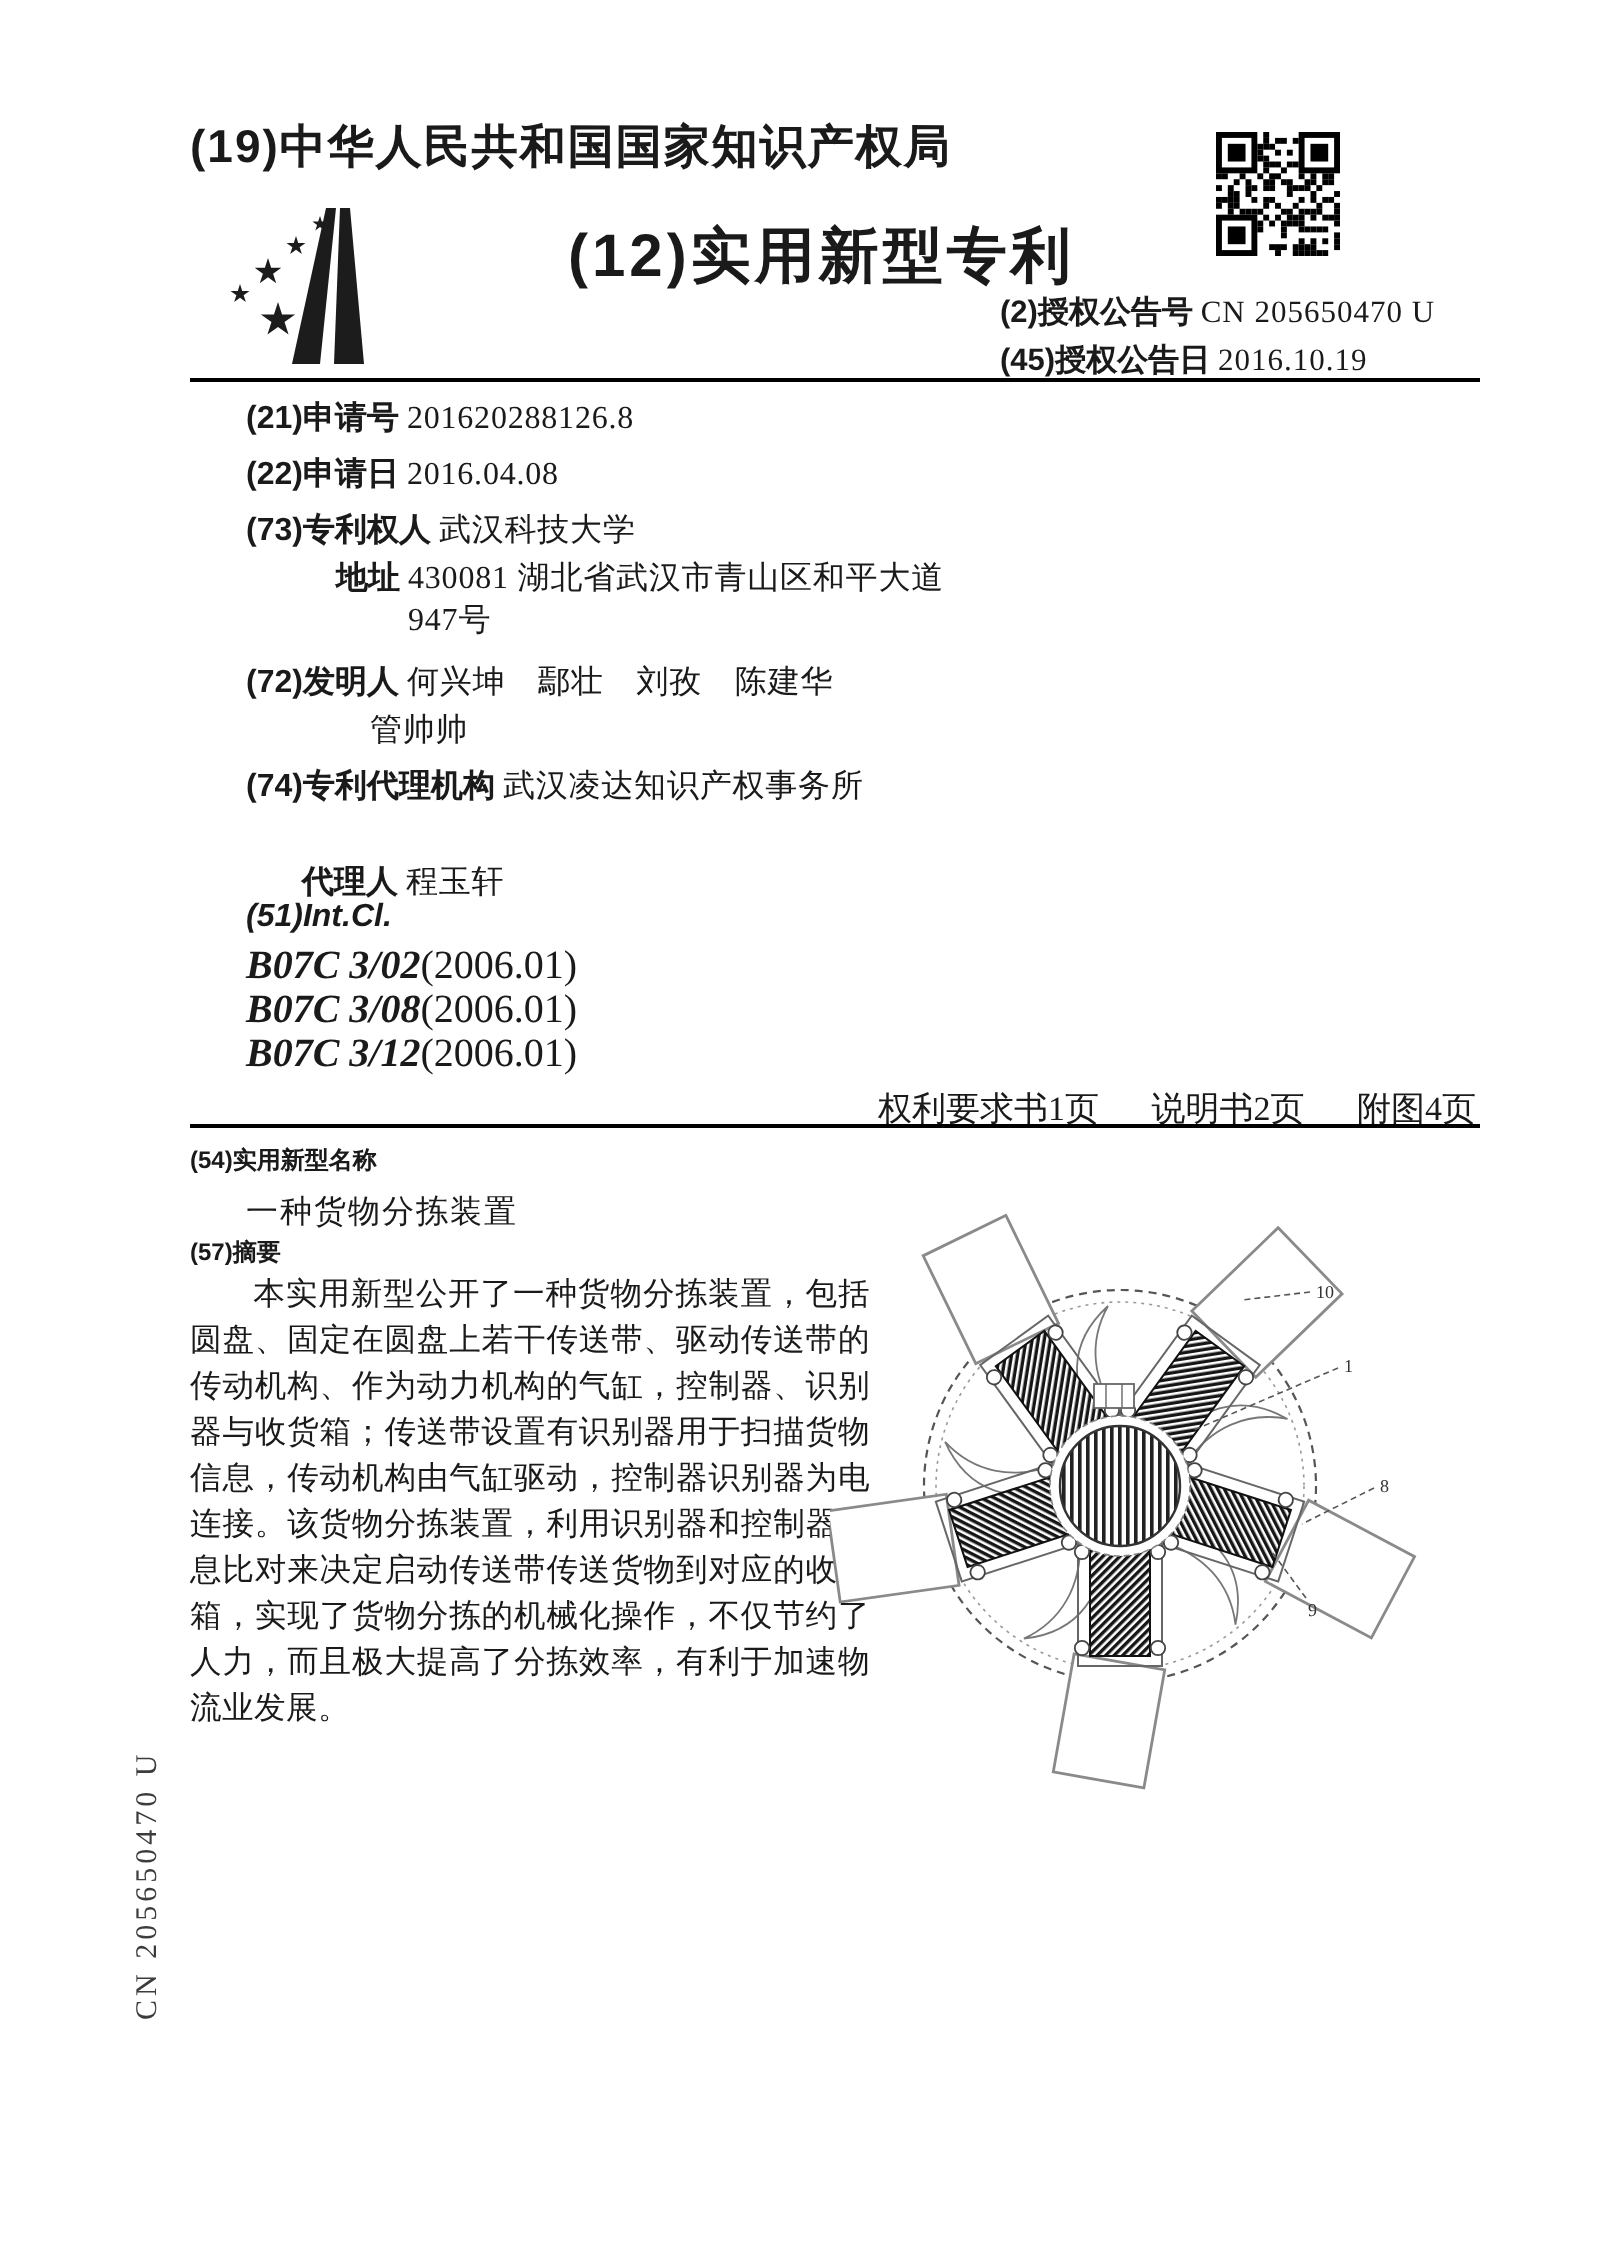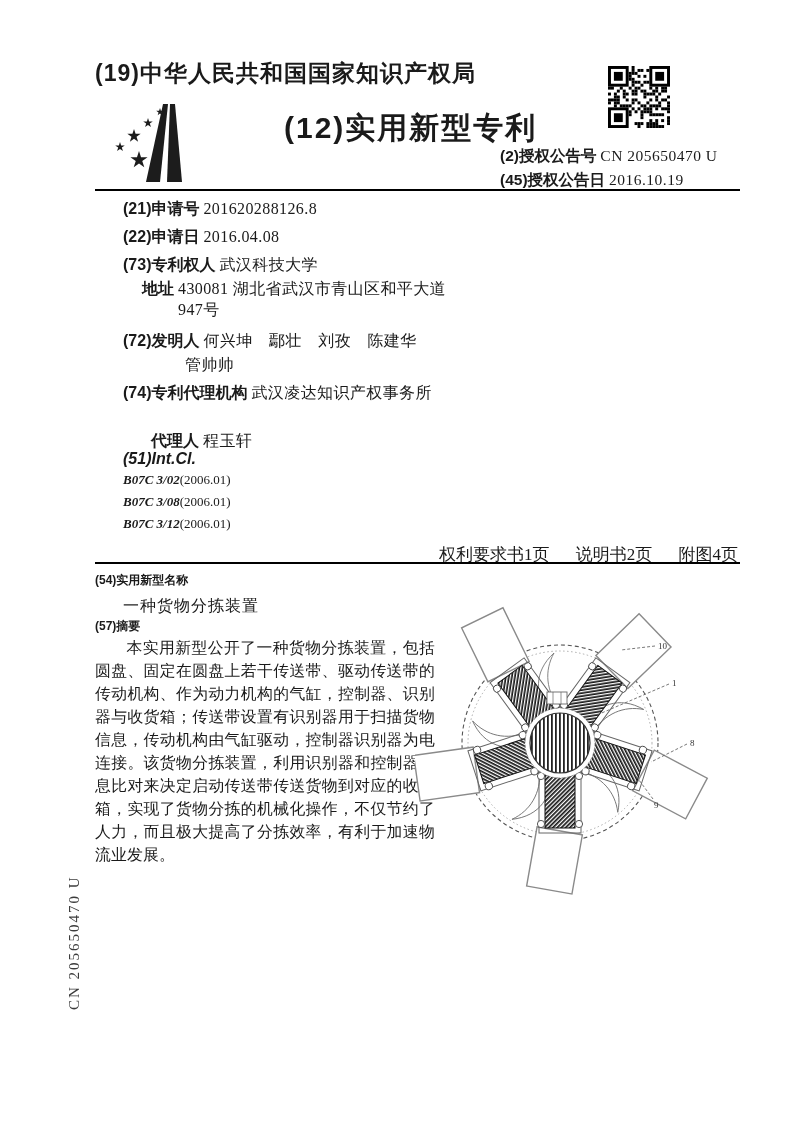--- a/index.html
+++ b/index.html
@@ -19,21 +19,21 @@
   .pubrow .lbl { font-weight:700; font-family:"Liberation Sans","DejaVu Sans",sans-serif; }
   .pubrow .val { font-family:"Liberation Serif","DejaVu Serif",serif; letter-spacing:0.5px; }
 
   .rule { left:95px; width:645px; height:2px; background:#000; }
 
   .biblio-row { left:95px; font-size:16px; white-space:nowrap;margin-left:28px; }
   .biblio-row .lbl { font-weight:700; font-family:"Liberation Sans","DejaVu Sans",sans-serif; }
   .biblio-row .val { letter-spacing:0.4px; }
   .wrapval { white-space:normal; display:inline-block; vertical-align:top; }
 
-  .intcl-item { left:123px; font-size:13px; white-space:nowrap; }
+  .intcl-item { left:123px; font-size:20px; white-space:nowrap; }
   .intcl-item .code { font-weight:700; font-style:italic; }
 
   .pages-info { right:62px; top:543px; font-size:17px; white-space:nowrap; }
   .pages-info span { margin-left:22px; }
 
   .sec-label { left:95px; font-size:12px; font-weight:700;
                font-family:"Liberation Sans","DejaVu Sans",sans-serif; }
   .title-val { left:123px; font-size:16px; letter-spacing:1px; }
 
   .abstract {
@@ -239,21 +239,21 @@
 
   <div class="abs biblio-row" style="top:227px;">
     <span class="lbl">(22)申请日</span>
     <span class="val">2016.04.08</span>
   </div>
 
   <div class="abs biblio-row" style="top:255px;text-align:center;">
     <span class="lbl">(73)专利权人</span>
     <span class="val">武汉科技大学</span>
   </div>
-  <div class="abs biblio-row" style="top:279px; left:114px;">
+  <div class="abs biblio-row" style="top:279px; left:140px;">
     <span class="lbl">地址</span>
     <span class="val wrapval" style="width:272px;">430081 湖北省武汉市青山区和平大道947号</span>
   </div>
 
   <div class="abs biblio-row" style="top:331px;">
     <span class="lbl">(72)发明人</span>
     <span class="val">何兴坤　鄢壮　刘孜　陈建华</span>
   </div>
   <div class="abs biblio-row" style="top:355px; left:157px;">
     <span class="val">管帅帅</span>

